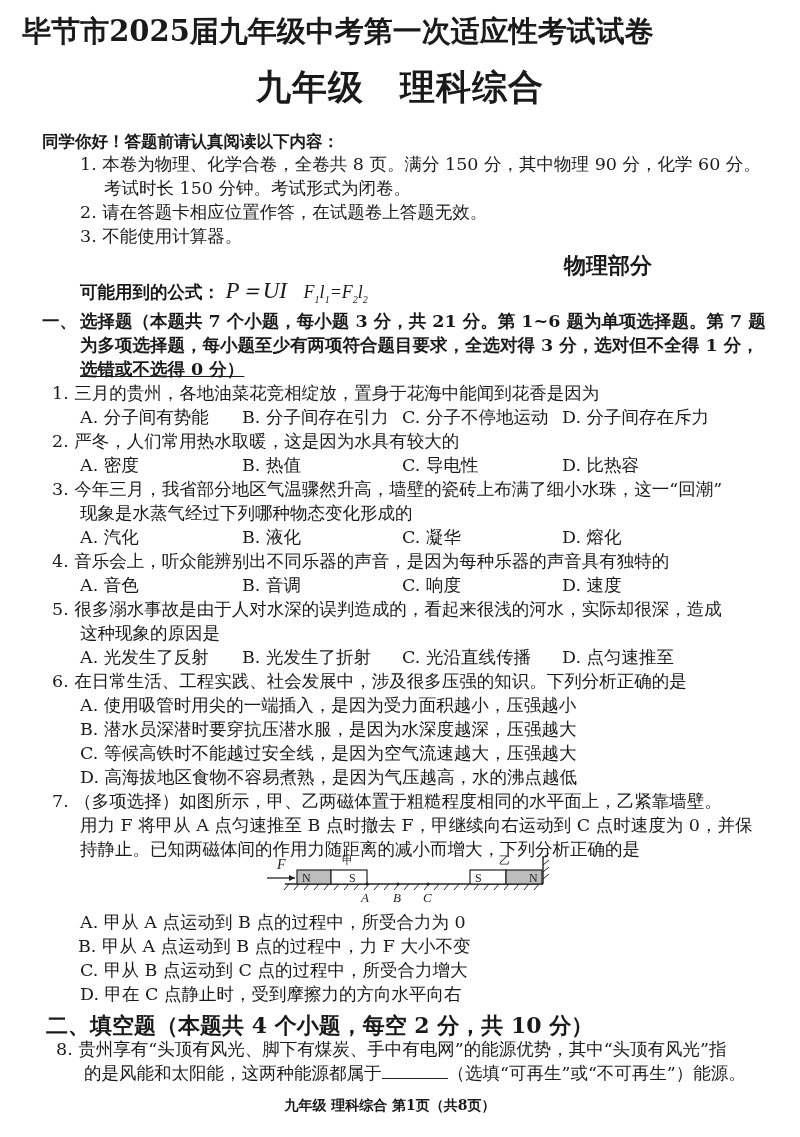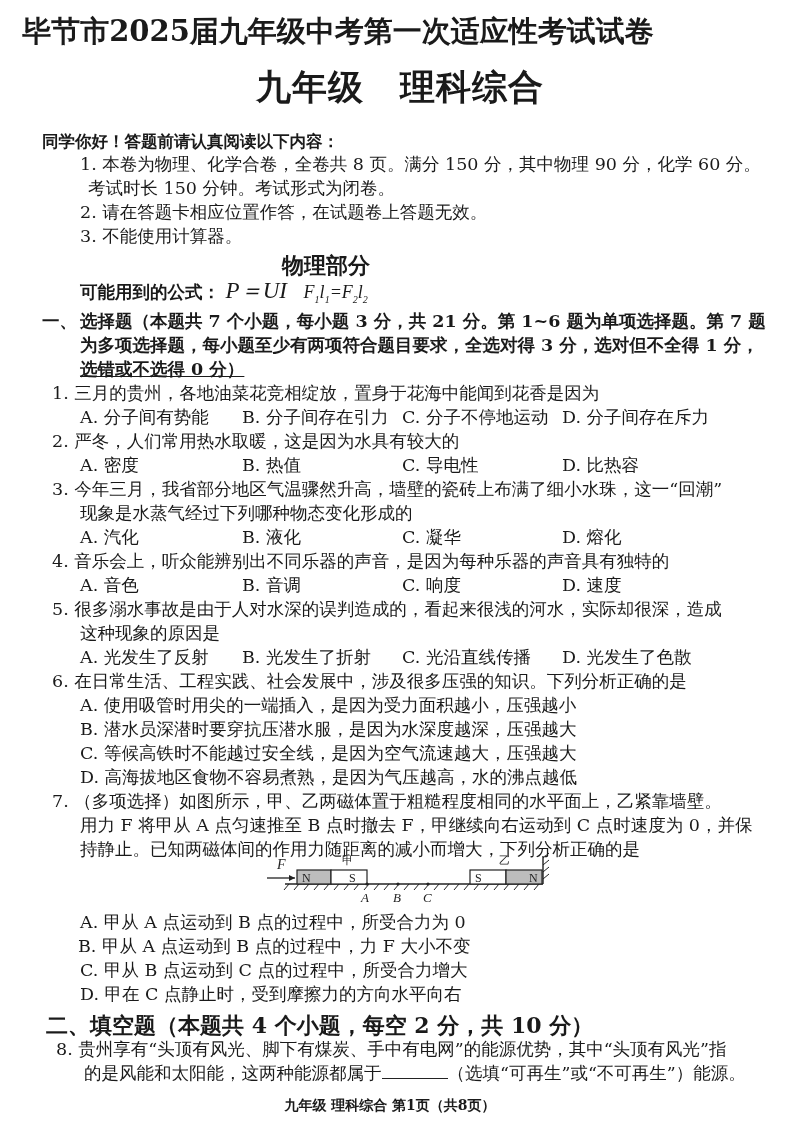--- a/index.html
+++ b/index.html
@@ -6,41 +6,41 @@
   body {
     width:800px; height:1137px; position:relative; overflow:hidden;
     font-family:"DejaVu Serif","Liberation Serif",serif; color:#1a1a1a;
   }
   .abs { position:absolute; white-space:nowrap; }
   .title1 { left:0; width:676px; top:12px; text-align:center; font-size:29px; font-weight:bold; letter-spacing:0px; }
   .title2 { left:0; width:800px; top:64px; text-align:center; font-size:35px; font-weight:bold; letter-spacing:1px; }
   .title2 .gap { display:inline-block; width:36px; }
   .line { font-size:17.5px; line-height:24px; }
   .bold { font-weight:bold; }
-  .sec-title { left:0; width:652px; top:251px; text-align:center; font-size:22px; font-weight:bold; }
+  .sec-title { left:0; width:652px; top:251px; text-align:right; font-size:22px; font-weight:bold; }
   .opt { position:absolute; white-space:nowrap; font-size:17.5px; }
   .it { font-style:italic; font-family:"Liberation Serif",serif; }
   .blank { display:inline-block; width:66px; border-bottom:1.5px solid #222; height:16px; vertical-align:baseline; }
   .footer { left:0; width:780px; top:1097px; text-align:center; font-size:14px; font-weight:bold; }
   sub { font-size:10px; }
 </style>
 </head>
 <body>
 
 <div class="abs title1">毕节市2025届九年级中考第一次适应性考试试卷</div>
 <div class="abs title2">
   <span>九年级</span><span class="gap"></span><span>理科综合</span>
 </div>
 
 <div class="abs line bold" style="left:42px;top:130px;font-size:16.5px;">同学你好！答题前请认真阅读以下内容：</div>
 <div class="abs line" style="left:80px;top:152px;">
   <span>1.</span>
   <span>本卷为物理、化学合卷，全卷共 8 页。满分 150 分，其中物理 90 分，化学 60 分。</span>
 </div>
-<div class="abs line" style="left:88px;top:176px;">考试时长 150 分钟。考试形式为闭卷。</div>
+<div class="abs line" style="left:104px;top:176px;">考试时长 150 分钟。考试形式为闭卷。</div>
 <div class="abs line" style="left:80px;top:200px;">
   <span>2.</span>
   <span>请在答题卡相应位置作答，在试题卷上答题无效。</span>
 </div>
 <div class="abs line" style="left:80px;top:224px;">
   <span>3.</span>
   <span>不能使用计算器。</span>
 </div>
 
 <div class="abs sec-title">物理部分</div>
@@ -79,21 +79,21 @@
 <div class="opt" style="left:80px;top:573px;">A. 音色</div>
 <div class="opt" style="left:242px;top:573px;">B. 音调</div>
 <div class="opt" style="left:402px;top:573px;">C. 响度</div>
 <div class="opt" style="left:562px;top:573px;">D. 速度</div>
 
 <div class="abs line" style="left:52px;top:597px;"><span>5.</span> <span>很多溺水事故是由于人对水深的误判造成的，看起来很浅的河水，实际却很深，造成</span></div>
 <div class="abs line" style="left:80px;top:621px;">这种现象的原因是</div>
 <div class="opt" style="left:80px;top:645px;">A. 光发生了反射</div>
 <div class="opt" style="left:242px;top:645px;">B. 光发生了折射</div>
 <div class="opt" style="left:402px;top:645px;">C. 光沿直线传播</div>
-<div class="opt" style="left:562px;top:645px;">D. 光发生了色散</div>
+<div class="opt" style="left:562px;top:645px;">D. 点匀速推至</div>
 
 <div class="abs line" style="left:52px;top:669px;"><span>6.</span> <span>在日常生活、工程实践、社会发展中，涉及很多压强的知识。下列分析正确的是</span></div>
 <div class="opt" style="left:80px;top:693px;">A. 使用吸管时用尖的一端插入，是因为受力面积越小，压强越小</div>
 <div class="opt" style="left:80px;top:717px;">B. 潜水员深潜时要穿抗压潜水服，是因为水深度越深，压强越大</div>
 <div class="opt" style="left:80px;top:741px;">C. 等候高铁时不能越过安全线，是因为空气流速越大，压强越大</div>
 <div class="opt" style="left:80px;top:765px;">D. 高海拔地区食物不容易煮熟，是因为气压越高，水的沸点越低</div>
 
 <div class="abs line" style="left:52px;top:789px;"><span>7.</span> <span>（多项选择）如图所示，甲、乙两磁体置于粗糙程度相同的水平面上，乙紧靠墙壁。</span></div>
 <div class="abs line" style="left:80px;top:813px;">用力 F 将甲从 A 点匀速推至 B 点时撤去 F，甲继续向右运动到 C 点时速度为 0，并保</div>
 <div class="abs line" style="left:80px;top:837px;">持静止。已知两磁体间的作用力随距离的减小而增大，下列分析正确的是</div>

